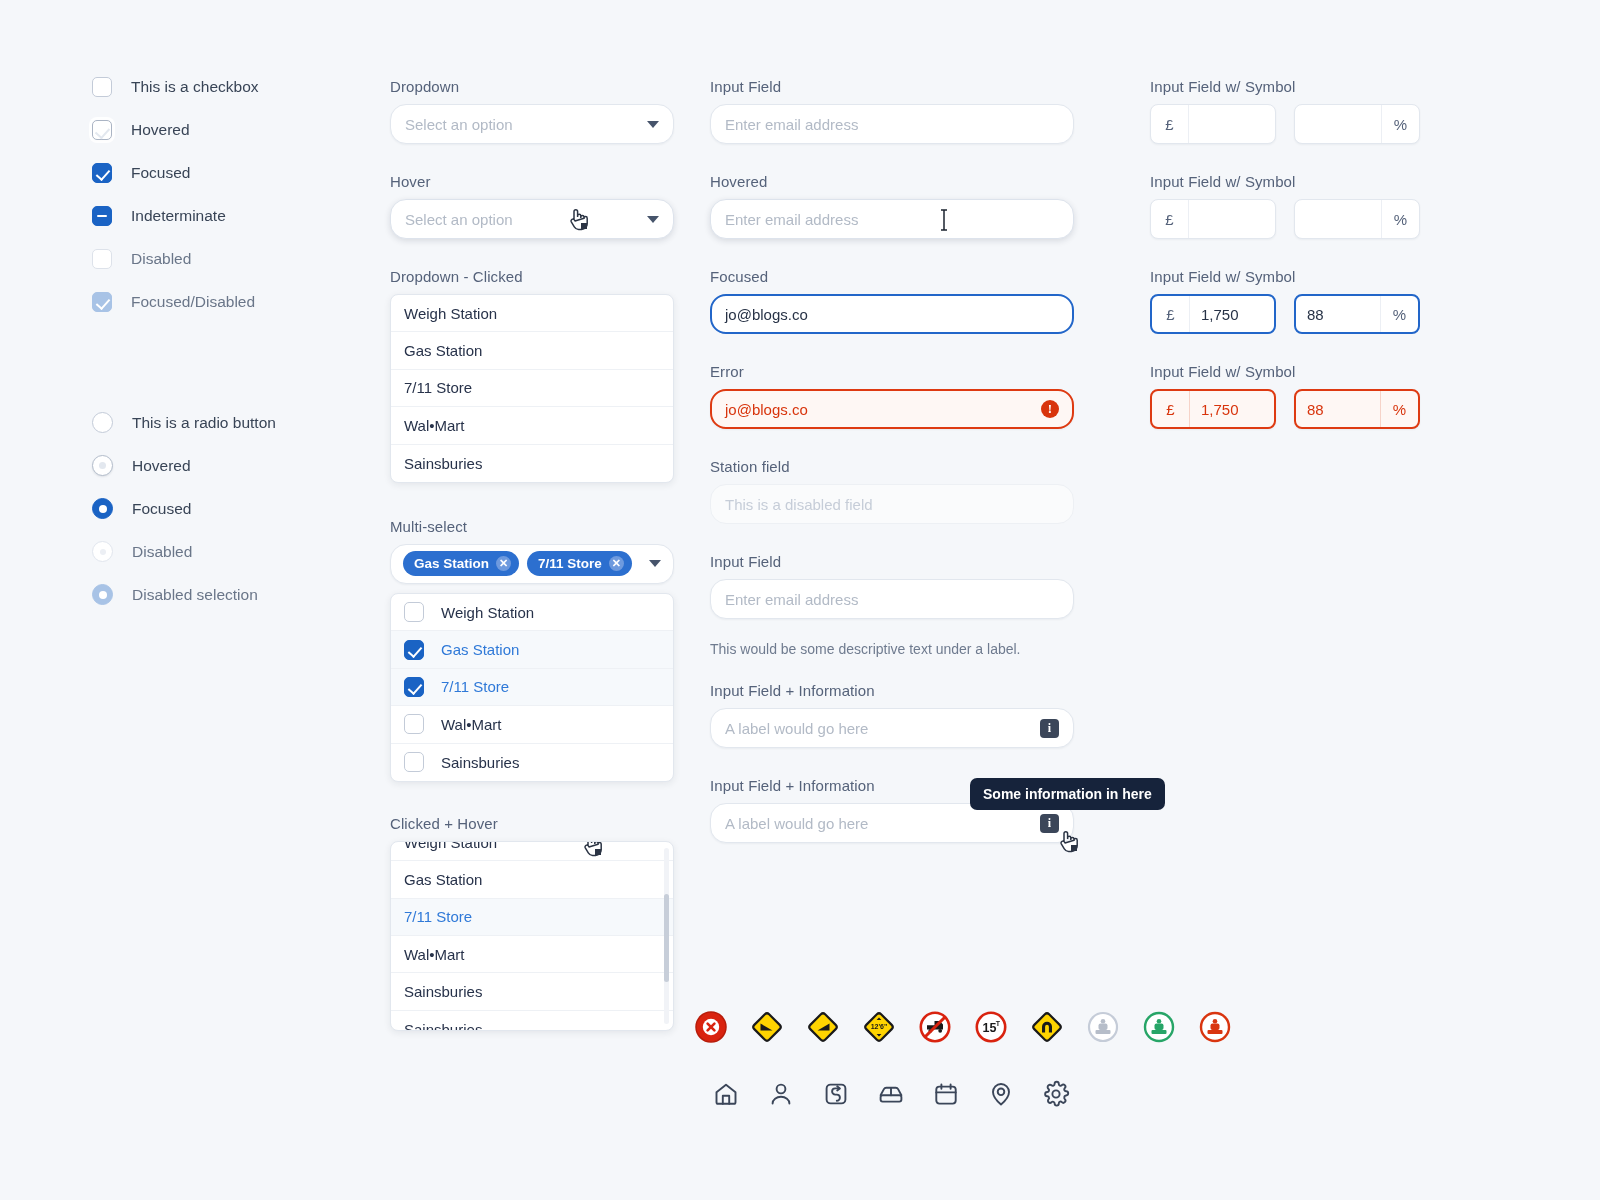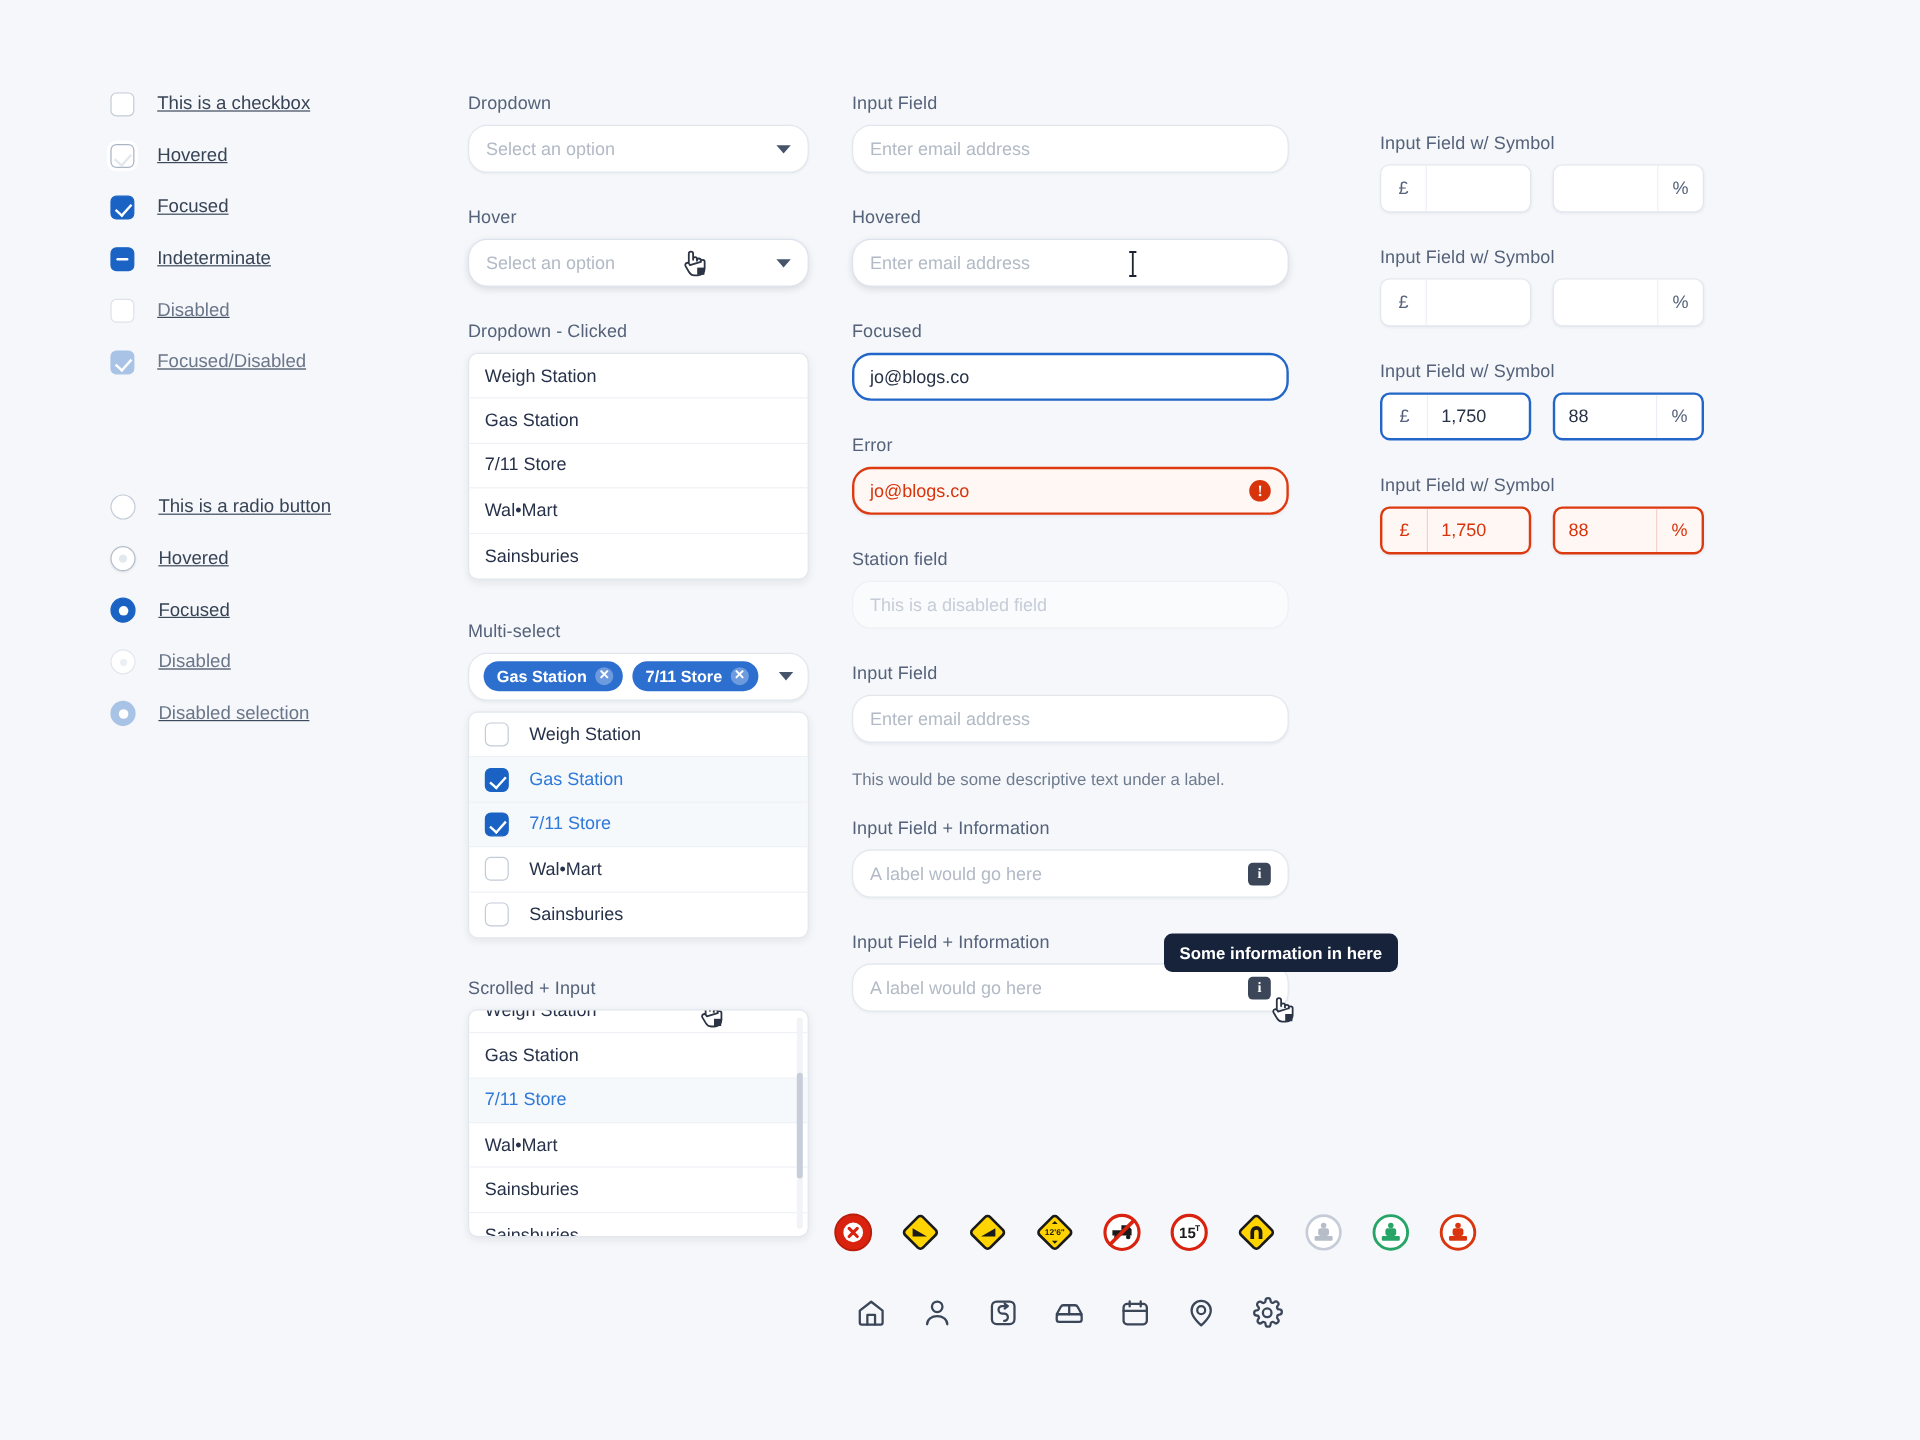--- a/index.html
+++ b/index.html
@@ -17,24 +17,24 @@
   .field-label {
     font-size: 15px;
     color: #55627a;
     letter-spacing: .1px;
     margin-bottom: 9px;
     white-space: nowrap;
   }
 
   
   .col { position: absolute; }
-  #col-choice { left: 92px;  top: 70px;  width: 240px; text-decoration: underline; }
+  #col-choice { left: 92px;  top: 70px;  width: 240px; }
   #col-drop   { left: 350px; top: 78px;  width: 284px; margin-left: 40px; }
   #col-input  { left: 710px; top: 78px;  width: 364px; }
-  #col-symbol { left: 1150px;top: 78px;  width: 300px; margin-top: 33px; }
+  #col-symbol { left: 1150px;top: 78px;  width: 300px; }
 
   
   .choice-row { display: flex; align-items: center; height: 33px; margin-bottom: 10px; }
   .choice-row .lbl { font-size: 15.5px; color: #384456; margin-left: 19px; white-space: nowrap; }
   .choice-row.dim .lbl { color: #6a7689; }
 
   .cb {
     width: 20px; height: 20px; border-radius: 5px;
     border: 1.6px solid #c3cbd8; background: #ffffff;
     position: relative; flex: none;
@@ -350,21 +350,21 @@
         <div class="list-item">
           <span class="cb"></span>
           <span>Sainsburies</span>
         </div>
       </div>
     </div>
 
     <div style="height:33px"></div>
 
     <div class="group">
-      <div class="field-label">Scrolled + Input</div>
+      <div class="field-label">Clicked + Hover</div>
       <div class="scroll-box">
         <div class="scroll-inner">
           <div class="list-item">Weigh Station</div>
           <div class="list-item">Gas Station</div>
           <div class="list-item hl">
             <span>7/11 Store</span>
             <svg class="cursor" style="left:192px;top:8px" width="22" height="26" viewBox="0 0 22 26">
               <path d="M5 14V5.5a1.8 1.8 0 1 1 3.6 0V11m0-1.2a1.6 1.6 0 1 1 3.2 0V12m0-1a1.6 1.6 0 1 1 3.2 0v2m0-.8a1.6 1.6 0 1 1 3.2 0v5.6c0 3.3-2.4 5.6-5.6 5.6H9.6c-2.3 0-3.3-1-4.3-2.6l-3-5c-.5-.9-.2-2 .7-2.5.9-.5 1.9-.2 2.4.6l.6 1.1z" fill="#fff" stroke="#2b3444" stroke-width="1.5" stroke-linejoin="round"></path>
               <rect x="12" y="17" width="6" height="6" fill="#2b3444"></rect>
             </svg>

